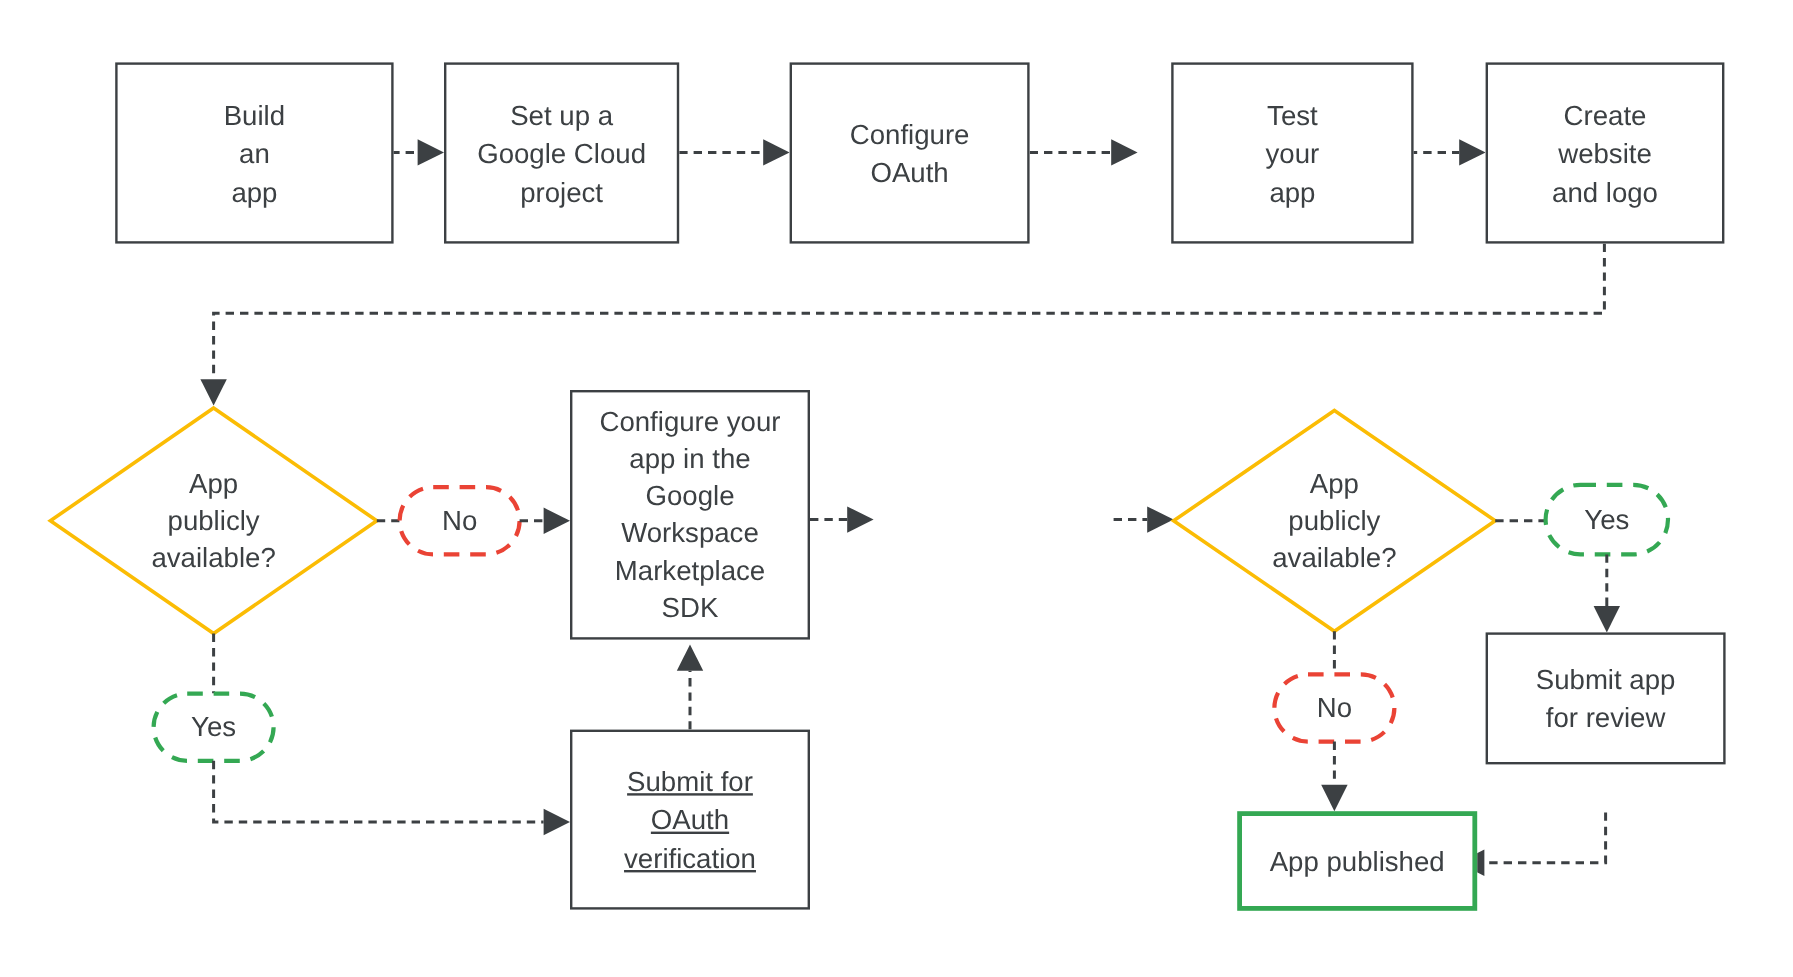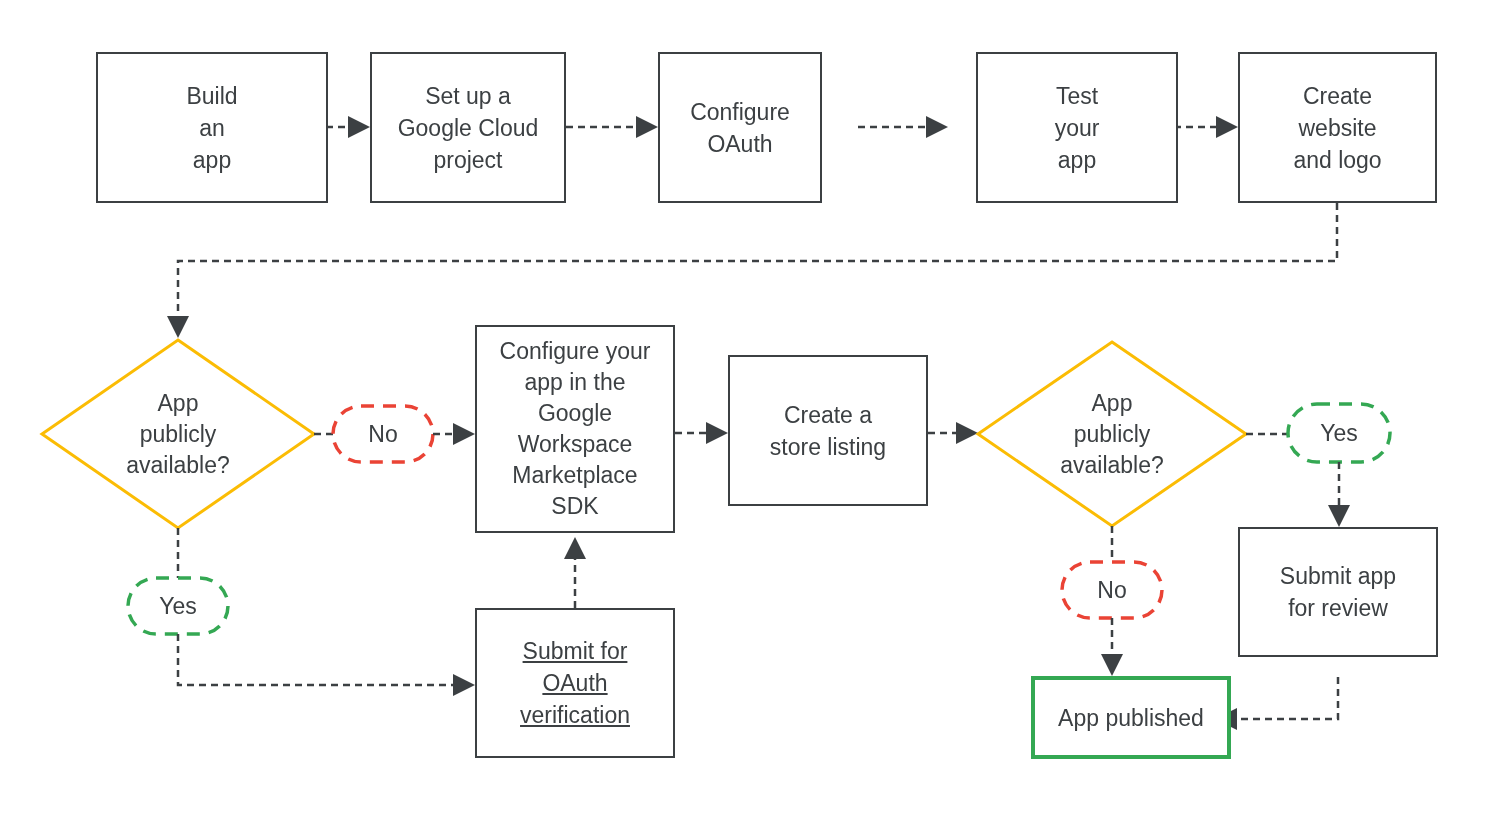--- a/index.html
+++ b/index.html
@@ -131,42 +131,40 @@
   </svg>
 
   <div class="flow-box" style="left:96px; top:52px; width:232px; height:151px;">Build
 an
 app</div>
 
   <div class="flow-box" style="left:370px; top:52px; width:196px; height:151px;">Set up a
 Google Cloud
 project</div>
 
-  <div class="flow-box" style="left:658px; top:52px; width:164px; height:151px;">Configure
+  <div class="flow-box" style="left:658px; top:52px; width:200px; height:151px;">Configure
 OAuth</div>
 
   <div class="flow-box" style="left:976px; top:52px; width:202px; height:151px;">Test
 your
 app</div>
 
   <div class="flow-box" style="left:1238px; top:52px; width:199px; height:151px;">Create
 website
 and logo</div>
 
   <div class="flow-box" style="left:475px; top:325px; width:200px; height:208px; line-height:31px;">Configure your
 app in the
 Google
 Workspace
 Marketplace
 SDK</div>
 
-  <div class="flow-box" style="left:728px; top:355px; width:200px; height:151px;">Create a
-store listing</div>
 
-  <div class="flow-box" style="left:1238px; top:527px; width:200px; height:130px;">Submit app
+  <div class="flow-box" style="left:1238px; top:527px; width:200px; height:110px;">Submit app
 for review</div>
 
   <div class="flow-box" style="left:475px; top:608px; width:200px; height:150px;text-decoration:underline;">Submit for
 OAuth
 verification</div>
 
   <div class="flow-box published-box" style="left:1015px; top:676px; width:200px; height:83px;margin-left:16px;">App published</div>
 
   <div class="float-label" style="left:178px; top:434px; width:220px;">App
 publicly

